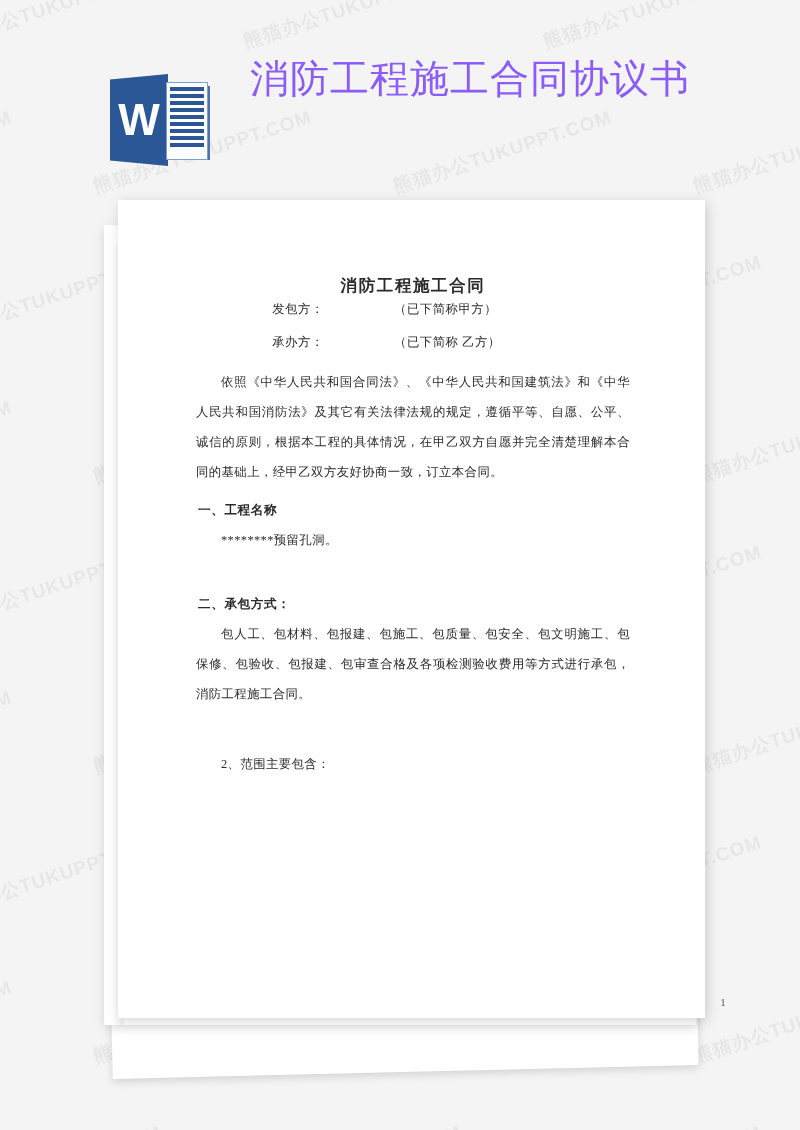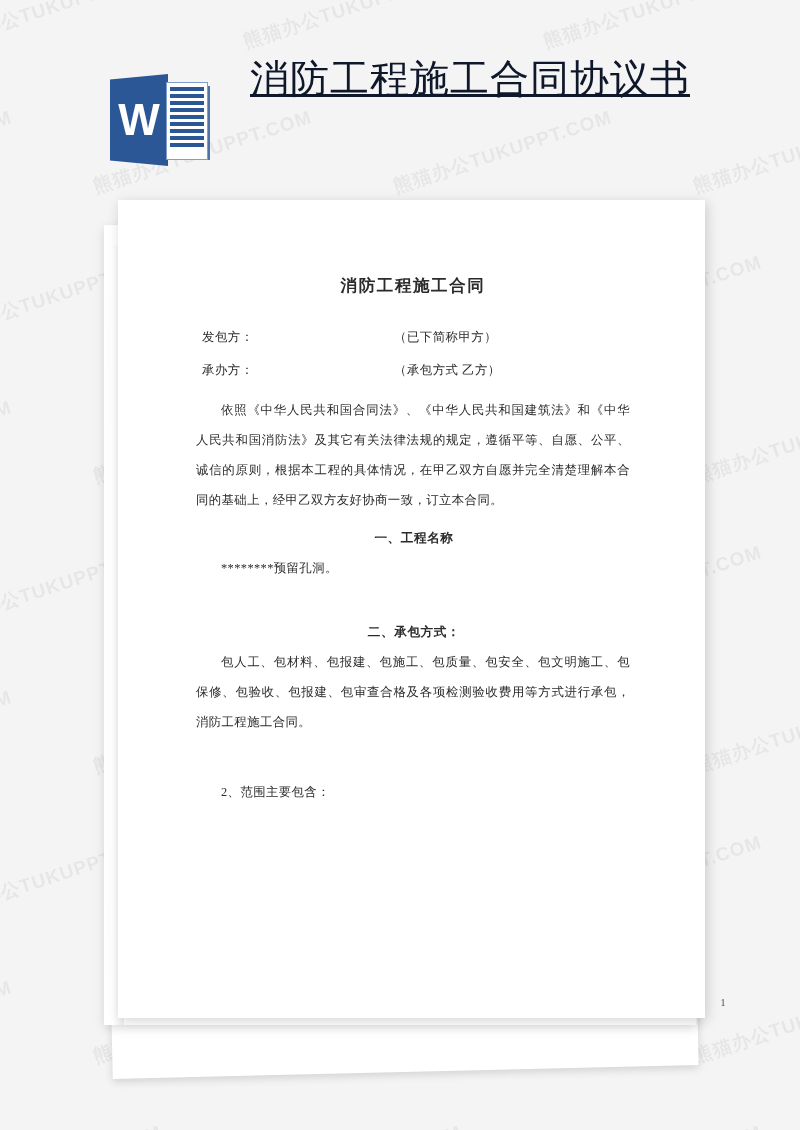--- a/index.html
+++ b/index.html
@@ -52,27 +52,26 @@
     left: 110px;
     top: 18px;
     width: 106px;
     height: 100px;
   }
   .header-title {
     position: absolute;
     left: 250px;
     top: 0px;
     width: 460px;
-    color: #0f172a;
+    color: #8b5cf6;
     font-family: "Liberation Sans", "DejaVu Sans", sans-serif;
     font-size: 39px;
     line-height: 54px;
     font-weight: 400;
     letter-spacing: 1px;
-    text-decoration: underline;
   }
 
   
   .stack {
     position: absolute;
     left: 0;
     top: 0;
     width: 800px;
     height: 1130px;
     z-index: 3;
@@ -128,51 +127,51 @@
     position: absolute;
     left: 78px;
     top: 75px;
     width: 434px;
   }
   .doc-title {
     text-align: center;
     font-size: 16.5px;
     font-weight: 700;
     letter-spacing: 1.6px;
-    margin-bottom: 32px;
+    margin-bottom: 4px;
   }
   .party-row {
     display: flex;
     font-size: 12.4px;
     letter-spacing: 0.5px;
     margin-bottom: 16px;
   }
   .party-label {
     width: 192px;
     padding-left: 6px;
+    text-align: center;
   }
   .party-value { }
   p.body {
     font-size: 12.4px;
     line-height: 30px;
     letter-spacing: 0.4px;
     margin: 0;
     text-align: justify;
     text-justify: inter-ideograph;
     text-indent: 25px;
   }
   p.noindent { text-indent: 0; }
   h3.sec {
     font-size: 12.6px;
     font-weight: 700;
     line-height: 30px;
     letter-spacing: 0.6px;
     margin: 0;
     padding-left: 2px;
-    text-align: center;
   }
   .gap-sm { height: 8px; }
   .gap-md { height: 34px; }
   .gap-lg { height: 40px; }
   .page-num {
     position: absolute;
     left: 0;
     top: 722px;
     width: 434px;
     text-align: center;
@@ -302,21 +301,21 @@
 
     <div class="doc-title">消防工程施工合同</div>
 
     <div class="party-row">
       <div class="party-label">发包方：</div>
       <div class="party-value">（已下简称甲方）</div>
     </div>
 
     <div class="party-row">
       <div class="party-label">承办方：</div>
-      <div class="party-value">（承包方式 乙方）</div>
+      <div class="party-value">（已下简称 乙方）</div>
     </div>
 
     <p class="body">依照《中华人民共和国合同法》、《中华人民共和国建筑法》和《中华人民共和国消防法》及其它有关法律法规的规定，遵循平等、自愿、公平、诚信的原则，根据本工程的具体情况，在甲乙双方自愿并完全清楚理解本合同的基础上，经甲乙双方友好协商一致，订立本合同。</p>
 
     <div class="gap-sm"></div>
 
     <h3 class="sec">一、工程名称</h3>
     <p class="body">********预留孔洞。</p>
 
     <div class="gap-md"></div>

